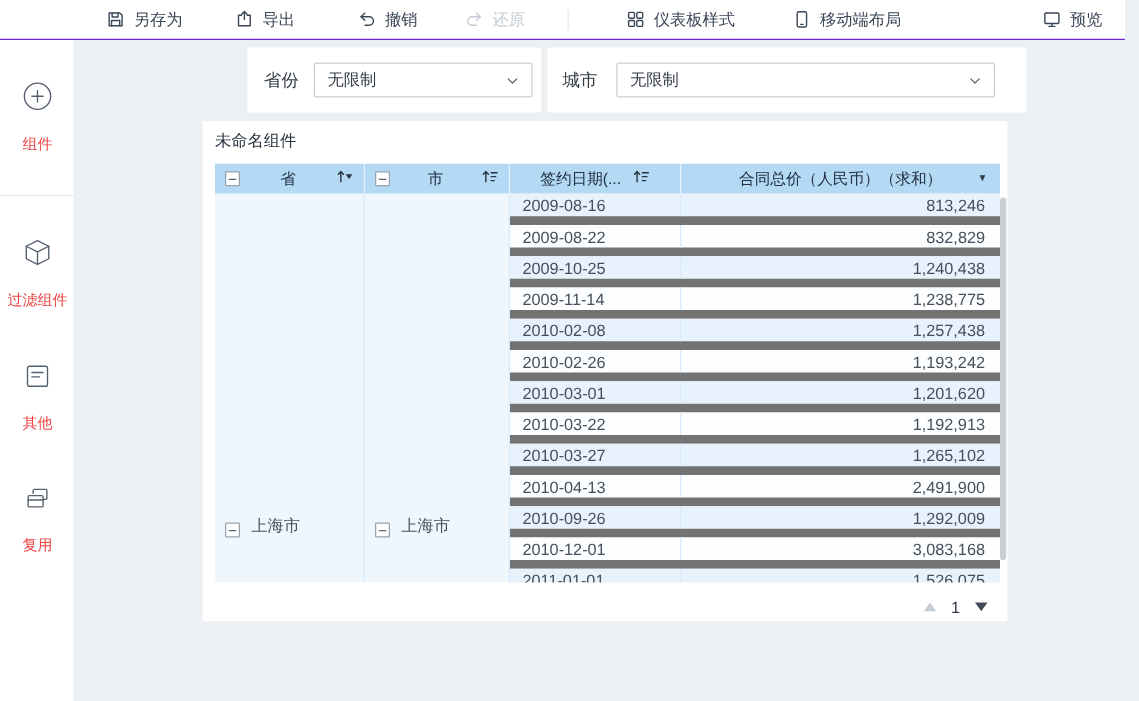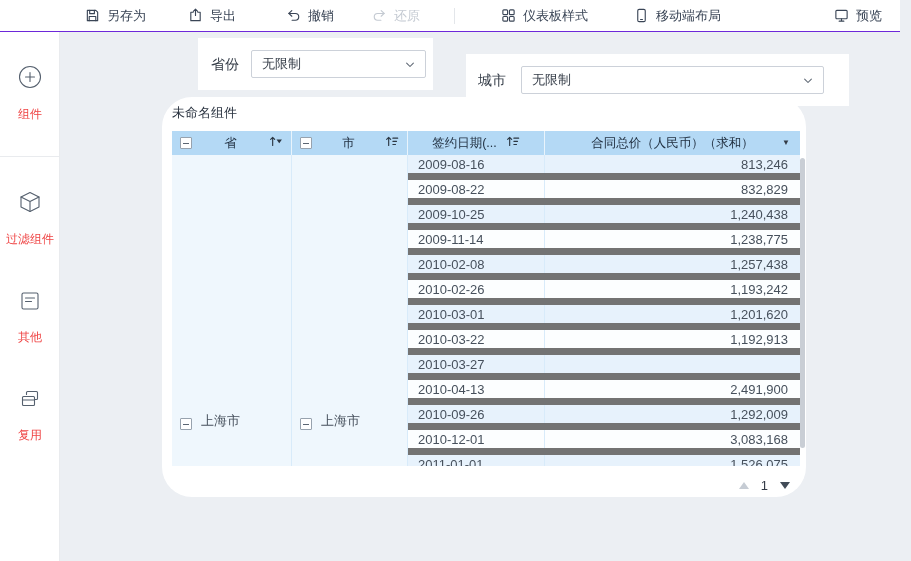--- a/index.html
+++ b/index.html
@@ -25,32 +25,32 @@
              border-right:1px solid #e9ebee; z-index:4; }
   .sb-item { position:absolute; left:0; width:60px; display:flex; flex-direction:column;
              align-items:center; gap:13px; cursor:pointer; }
   .sb-item .sb-label { font-size:12px; color:#ef4444; line-height:14px; white-space:nowrap; }
   .sb-icon-stroke { stroke:#55606e; fill:none; stroke-width:1.1; stroke-linecap:round; stroke-linejoin:round; }
   .sb-divider { position:absolute; left:0; top:124px; width:60px; height:1px; background:#e9ebee; }
 
   
   .card { position:absolute; background:#fff; }
   .filter-card-1 { left:162px; top:38px; width:235px; height:52px;margin-left:36px; }
-  .filter-card-2 { left:438px; top:54px; width:383px; height:52px;margin-left:28px; }
+  .filter-card-2 { left:438px; top:38px; width:383px; height:52px; }
   .filter-label { position:absolute; top:0; height:52px; line-height:52px; font-size:14px; color:#333b46; }
   .fc1-label { left:13px; }  .fc2-label { left:12px; }
   .select-box { position:absolute; top:12px; height:28px; background:#fff; border:1px solid #ccd1d9;
                 border-radius:2px; display:flex; align-items:center; font-size:13px; color:#333b46;
                 padding:0 28px 0 10px; cursor:pointer; }
   .fc1-select { left:53px; width:175px; }
   .fc2-select { left:55px; width:303px; }
   .select-box .chev { position:absolute; right:9px; top:8px; }
 
   
-  .component-card { left:162px; top:97px; width:644px; height:400px;border-radius:30px; }
+  .component-card { left:162px; top:97px; width:644px; height:400px; }
   .comp-title { position:absolute; left:10px; top:7px; font-size:13px; font-weight:500; color:#2a3340; }
   .table { position:absolute; left:10px; top:34px; width:628px; }
   .thead { display:flex; height:24px; background:var(--header-bg,#b4d9f5); }
   .th { display:flex; align-items:center; font-size:12.5px; color:#223142; position:relative;
         border-right:1px solid rgba(255,255,255,.7); }
   .th:last-child { border-right:none; }
   .th-1 { width:120px; justify-content:space-between; padding:0 8px; }
   .th-2 { width:116px; justify-content:space-between; padding:0 8px; }
   .th-3 { width:137px; justify-content:center; gap:9px; }
   .th-4 { width:255px; justify-content:center; }
@@ -310,20 +310,21 @@
     <div class="cell-amount">1,201,620</div>
   </div>
 
   <div class="trow even">
     <div class="cell-date">2010-03-22</div>
     <div class="cell-amount">1,192,913</div>
   </div>
 
   <div class="trow odd">
     <div class="cell-date">2010-03-27</div>
+    <div class="cell-amount">1,265,102</div>
   </div>
 
   <div class="trow even">
     <div class="cell-date">2010-04-13</div>
     <div class="cell-amount">2,491,900</div>
   </div>
 
   <div class="trow odd">
     <div class="cell-date">2010-09-26</div>
     <div class="cell-amount">1,292,009</div>

